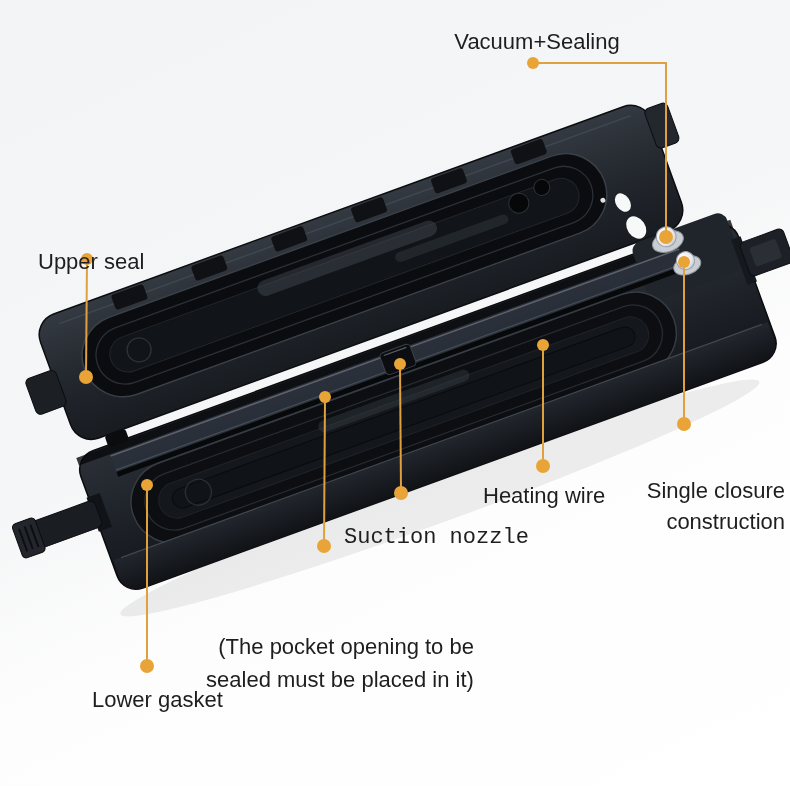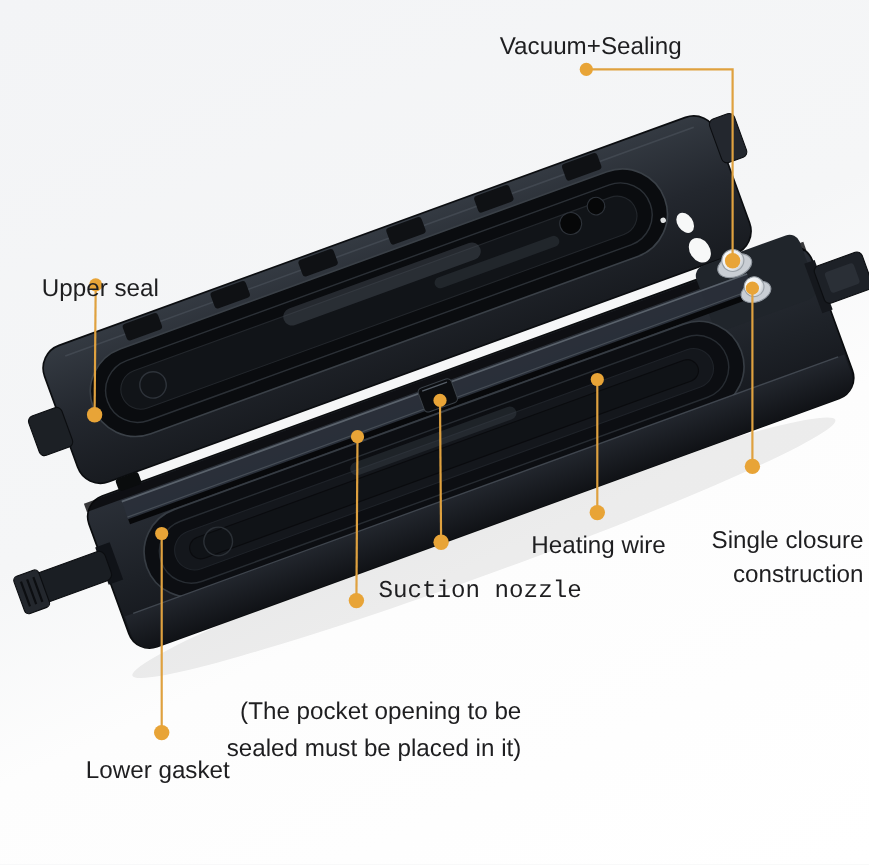--- a/index.html
+++ b/index.html
@@ -198,15 +198,15 @@
   <div class="label" style="left:483px; top:481px;">Heating wire</div>
 
   <div class="label" style="left:344px; top:523px;font-family:Liberation Mono, monospace;">Suction nozzle</div>
 
 
   <div class="label centered note" style="left:340px; top:598px;margin-top:32px;">
     <div>(The pocket opening to be</div>
     <div>sealed must be placed in it)</div>
   </div>
 
-  <div class="label" style="left:78px; top:685px;">Lower gasket</div>
+  <div class="label" style="left:92px; top:685px;">Lower gasket</div>
 
 </div>
 
 </body></html>

